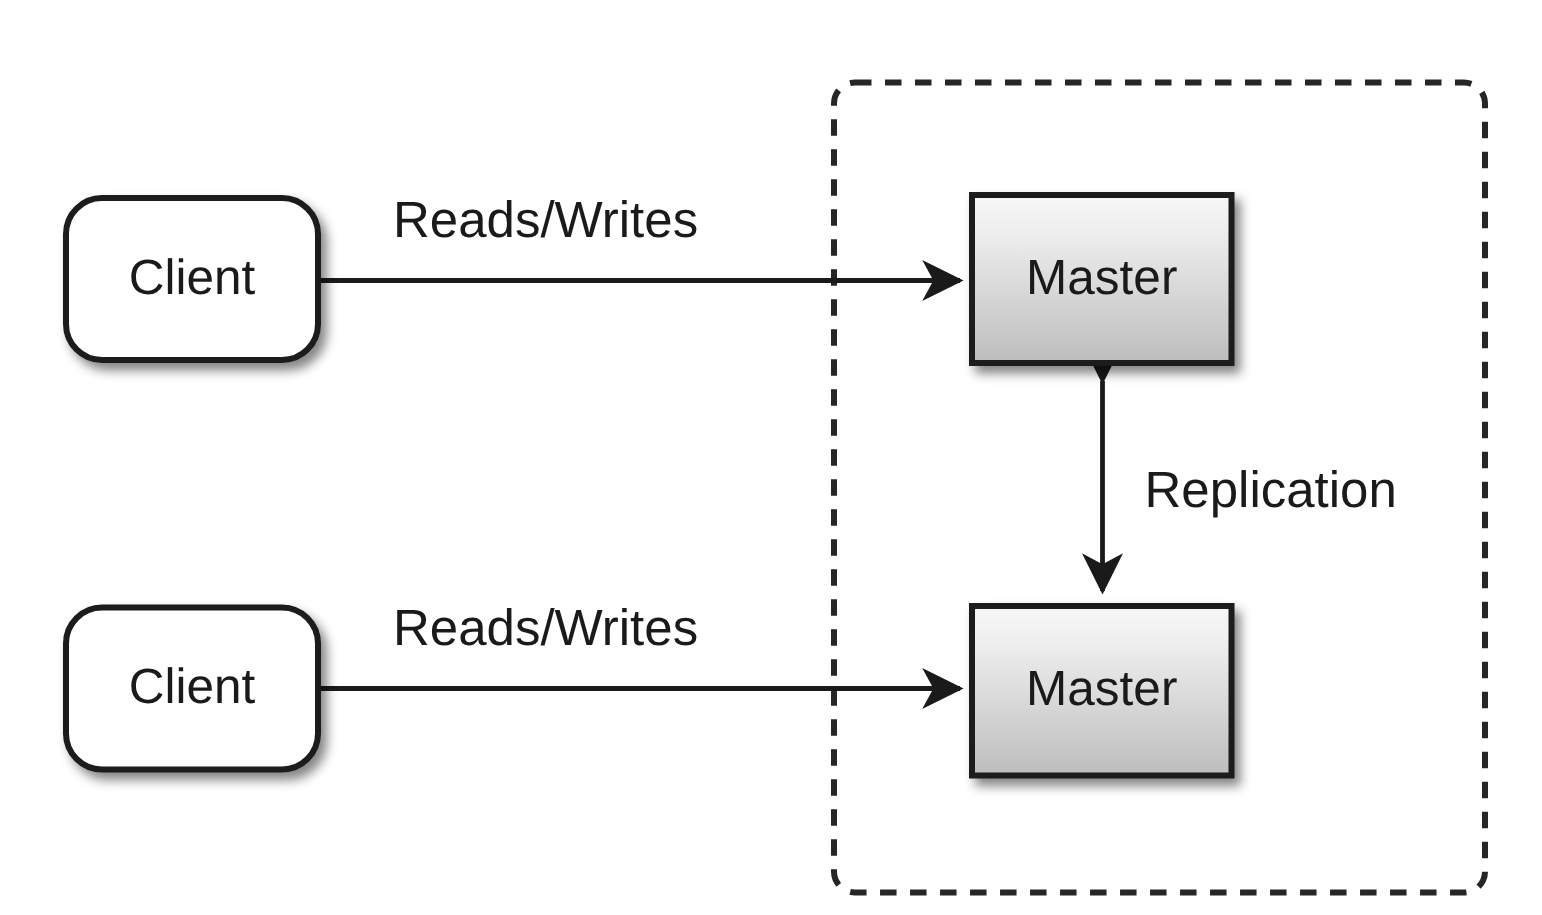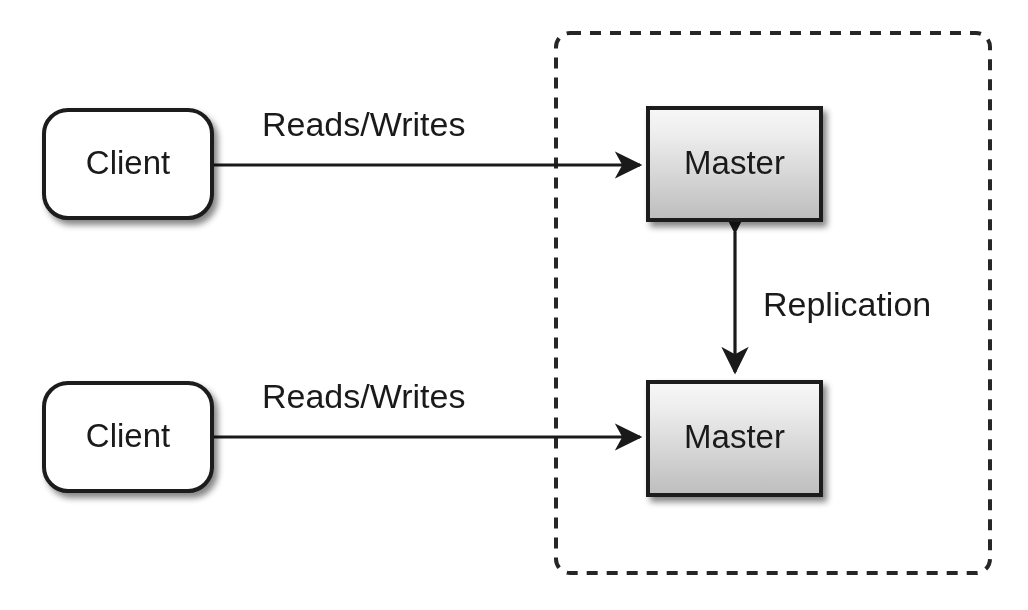--- a/index.html
+++ b/index.html
@@ -11,20 +11,21 @@
     width: 1028px;
     height: 610px;
     font-family: "Liberation Sans", sans-serif;
     overflow: hidden;
   }
   #diagram-root {
     position: relative;
     width: 1028px;
     height: 488px;
     background: #ffffff;
+    margin-top: 22px;
   }
   #diagram-svg {
     position: absolute;
     left: 0;
     top: 0;
     width: 1028px;
     height: 610px;
   }
   .node-label {
     font-family: "Liberation Sans", sans-serif;

